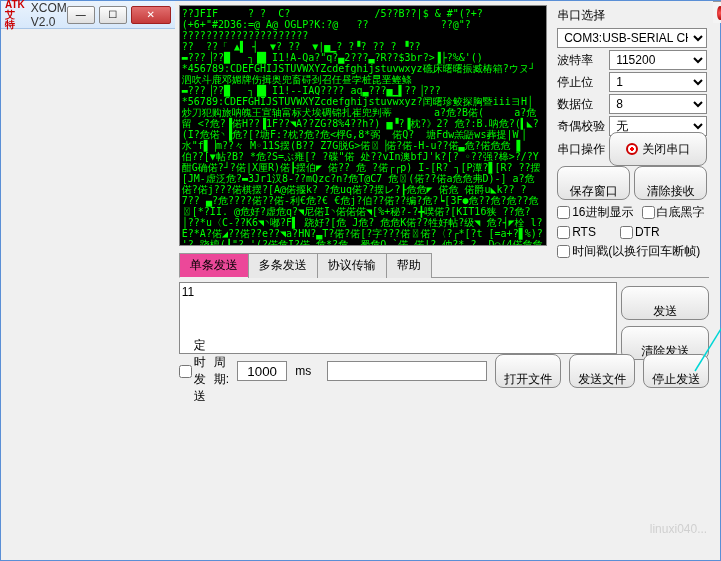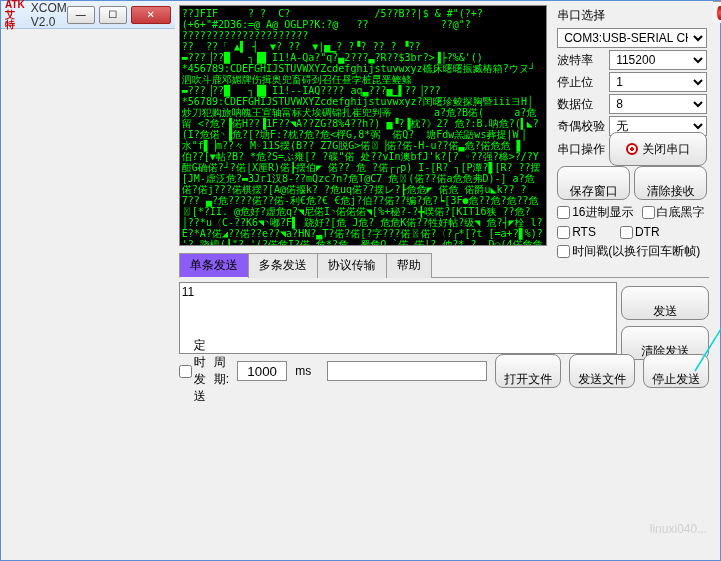--- a/index.html
+++ b/index.html
@@ -22,21 +22,21 @@
 .sp-row.full select { width: 100%; }
 .sp-op { display: flex; align-items: center; gap: 4px; }
 .sp-op .rec { width: 12px; height: 12px; border: 2px solid #c00; border-radius: 50%; background: radial-gradient(circle, #f00 30%, #fff 35%); }
 .btnrow { display: flex; gap: 4px; margin-top: 4px; }
 .btn { flex: 1; height: 22px; border: 1px solid #888; background: linear-gradient(to bottom, #fdfdfd, #e3e3e3); border-radius: 8px; cursor: pointer; font-size: 12px; padding: 16px 4px; }
 .chkrow { display: flex; gap: 8px; margin-top: 2px; }
 .chk { display: flex; align-items: center; gap: 2px; font-size: 12px; }
 .chk input { width: 13px; height: 13px; }
 .tabrow { display: flex; border-bottom: 1px solid #999; margin-top: 2px; }
 .tab { padding: 3px 10px; border: 1px solid #999; border-bottom: none; background: #e8e8e8; margin-right: -1px; cursor: pointer; position: relative; top: 1px; }
-.tab.active { background: #8b5cf6; border-bottom: 1px solid #f0f0f0; }
+.tab.active { background: #ec4899; border-bottom: 1px solid #f0f0f0; }
 .sendarea { display: flex; gap: 4px; height: 72px; }
 .sendinput { flex: 1; border: 1px solid #888; background: #fff; padding: 2px; font-size: 12px; resize: none; font-family: inherit; }
 .sendbtns { width: 88px; display: flex; flex-direction: column; gap: 6px; justify-content: flex-start; padding-top: 4px; }
 .sendbtns .btn { height: 24px; }
 .optrow { display: flex; align-items: center; gap: 8px; height: 26px; }
 .optrow .spacer { flex: 1; }
 .period-in { width: 50px; height: 20px; border: 1px solid #888; text-align: center; }
 .progress { flex: 1; height: 16px; border: 1px solid #888; background: #fff; position: relative; }
 .progress-bar { height: 100%; width: 0%; background: #4a90d9; }
 .link { color: #1a4fd6; text-decoration: underline; cursor: pointer; }

